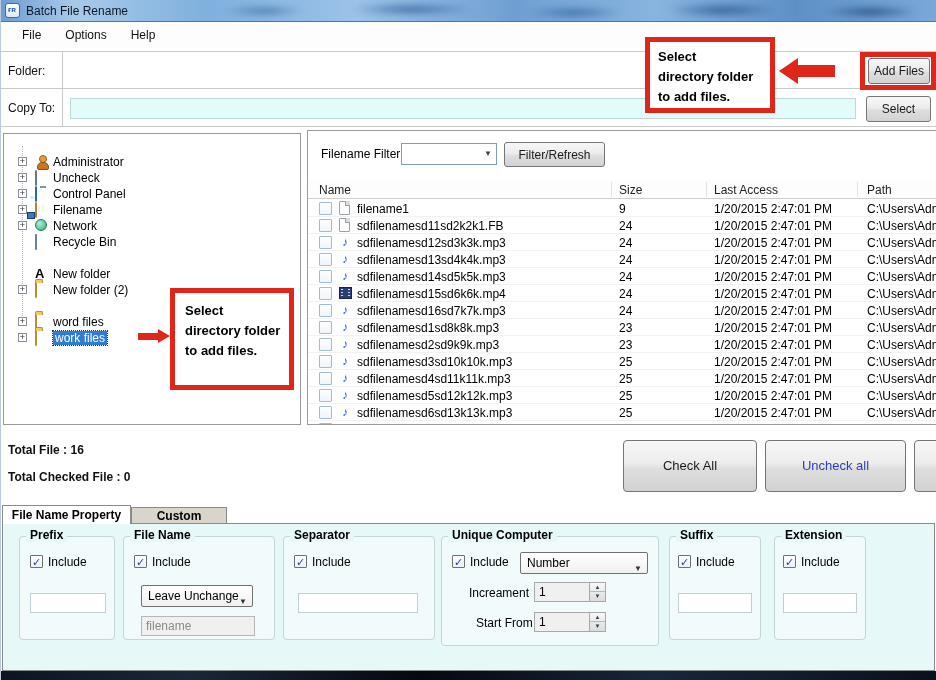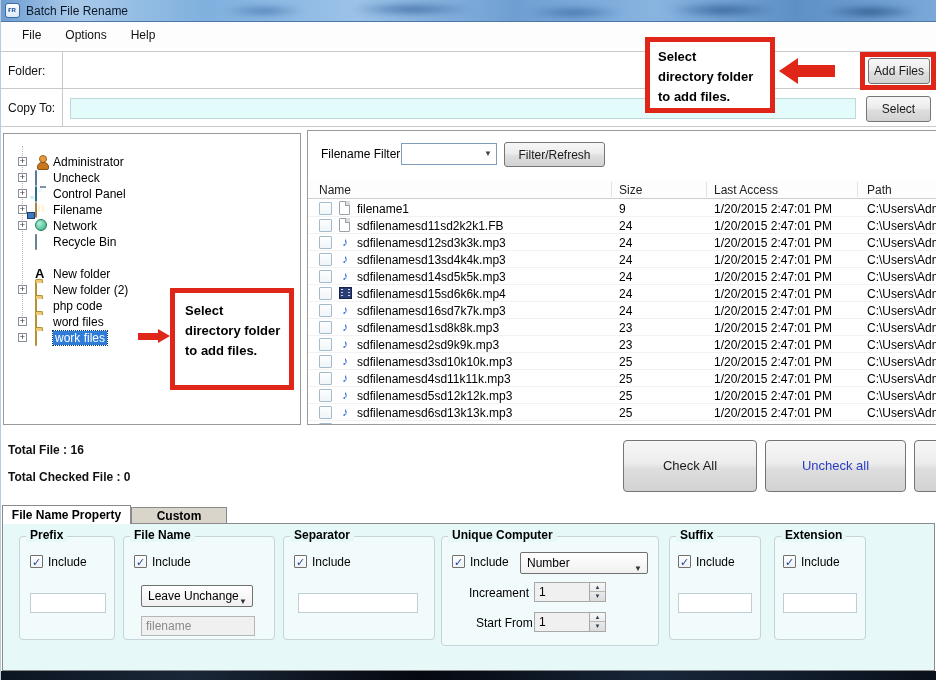--- a/index.html
+++ b/index.html
@@ -166,21 +166,20 @@
     <div class="tree-row" style="top: 36px;"><span class="expander">+</span><span class="tree-icon i-computer"></span><span class="tree-label">Uncheck</span></div>
     <div class="tree-row" style="top: 52px;"><span class="expander">+</span><span class="tree-icon i-cpanel"></span><span class="tree-label">Control Panel</span></div>
     <div class="tree-row" style="top: 68px;"><span class="expander">+</span><span class="tree-icon i-lib"></span><span class="tree-label">Filename</span></div>
     <div class="tree-row" style="top: 84px;"><span class="expander">+</span><span class="tree-icon i-network"></span><span class="tree-label">Network</span></div>
     <div class="tree-row" style="top: 100px;"><span class="tree-icon i-recycle"></span><span class="tree-label">Recycle Bin</span></div>
     <div class="tree-row" style="top: 132px;">
       <span class="tree-icon i-letterA">A</span>
       <span class="tree-label">New folder</span>
     </div>
     <div class="tree-row" style="top: 148px;"><span class="expander">+</span><span class="tree-icon i-folder"></span><span class="tree-label">New folder (2)</span></div>
-    <div class="tree-row" style="top: 164px;"><span class="tree-icon i-folder"></span><span class="tree-label">php code</span></div>
     <div class="tree-row" style="top: 180px;"><span class="expander">+</span><span class="tree-icon i-folder"></span><span class="tree-label">word files</span></div>
     <div class="tree-row" style="top: 196px;"><span class="expander">+</span><span class="tree-icon i-folder"></span><span class="tree-label selected">work files</span></div>
   </div>
 
 <div class="arrow-shaft" style="left:138px; top:333px; width:22px; height:7px;"></div>
 <div class="arrow-head-right" style="left:158px; top:329px;"></div>
 <div class="red-box" style="left:170px; top:288px; width:124px; height:102px;">
   <div class="note-text" style="left:10px; top:8px;">Select
 directory folder
 to add files.</div>

